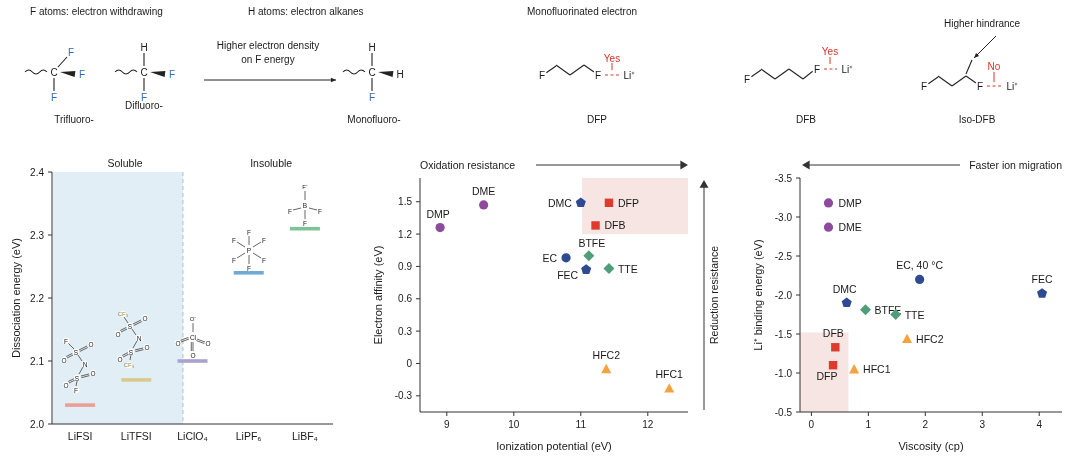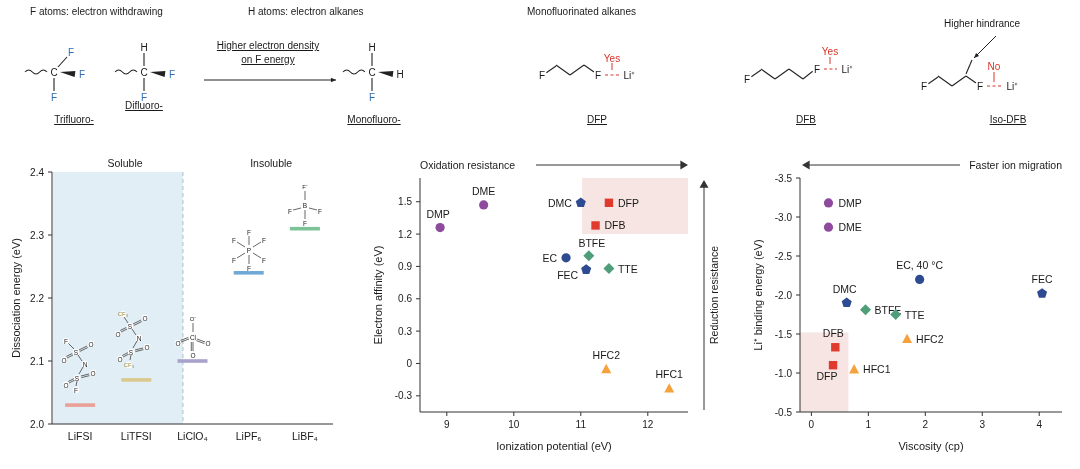--- a/index.html
+++ b/index.html
@@ -1,20 +1,20 @@
 <!DOCTYPE html>
 <html><head>
 <meta charset="utf-8">
 <style>
   html,body{margin:0;padding:0;background:#fff;}
   .canvas{position:relative;width:1080px;height:469px;background:#fff;overflow:hidden;
           font-family:"Liberation Sans",sans-serif;}
   #overlay{position:absolute;left:0;top:0;font-family:"Liberation Sans",sans-serif;}
   .lbl{position:absolute;font-size:10px;color:#1a1a1a;white-space:nowrap;line-height:1.1;}
-  .ctr{transform:translateX(-50%);text-decoration:underline;}
+  .ctr{transform:translateX(-50%);}
 </style>
 </head>
 <body>
 
 <div class="canvas">
   <svg id="overlay" width="1080" height="469">
       <rect x="53" y="172" width="129.946" height="252" fill="#e2eef5"></rect>
       <line x1="182.946" y1="172" x2="182.946" y2="424" stroke="#a9c2cc" stroke-dasharray="4,3"></line>
       <text x="125.06" y="167" font-size="10.5" fill="#1a1a1a" text-anchor="middle">Soluble</text>
       <text x="271.18" y="167" font-size="10.5" fill="#1a1a1a" text-anchor="middle">Insoluble</text>
@@ -366,25 +366,25 @@
         <text x="5" y="31" font-size="6.5" fill="#1a1a1a" text-anchor="middle" dominant-baseline="central">F</text>
         <circle cx="35" cy="31" r="3.2" fill="#fff"></circle>
         <text x="35" y="31" font-size="6.5" fill="#1a1a1a" text-anchor="middle" dominant-baseline="central">F</text>
         <circle cx="20" cy="43" r="3.2" fill="#fff"></circle>
         <text x="20" y="43" font-size="6.5" fill="#1a1a1a" text-anchor="middle" dominant-baseline="central">F</text>
       </g>
     </svg>
 
   <div class="lbl" style="left:30px;top:6px">F atoms: electron withdrawing</div>
   <div class="lbl" style="left:248px;top:6px">H atoms: electron alkanes</div>
-  <div class="lbl" style="left:527px;top:6px">Monofluorinated alkanes</div>
+  <div class="lbl" style="left:527px;top:6px">Monofluorinated electron</div>
   <div class="lbl" style="left:944px;top:18px">Higher hindrance</div>
 
   <div class="lbl ctr" style="left:268px;top:40px">Higher electron density</div>
   <div class="lbl ctr" style="left:268px;top:54px">on F energy</div>
 
   <div class="lbl ctr" style="left:74px;top:114px">Trifluoro-</div>
   <div class="lbl ctr" style="left:144px;top:100px">Difluoro-</div>
   <div class="lbl ctr" style="left:374px;top:114px">Monofluoro-</div>
   <div class="lbl ctr" style="left:597px;top:114px">DFP</div>
   <div class="lbl ctr" style="left:806px;top:114px">DFB</div>
-  <div class="lbl ctr" style="left:1008px;top:114px">Iso-DFB</div>
+  <div class="lbl ctr" style="left:977px;top:114px">Iso-DFB</div>
 </div>
 
 </body></html>

